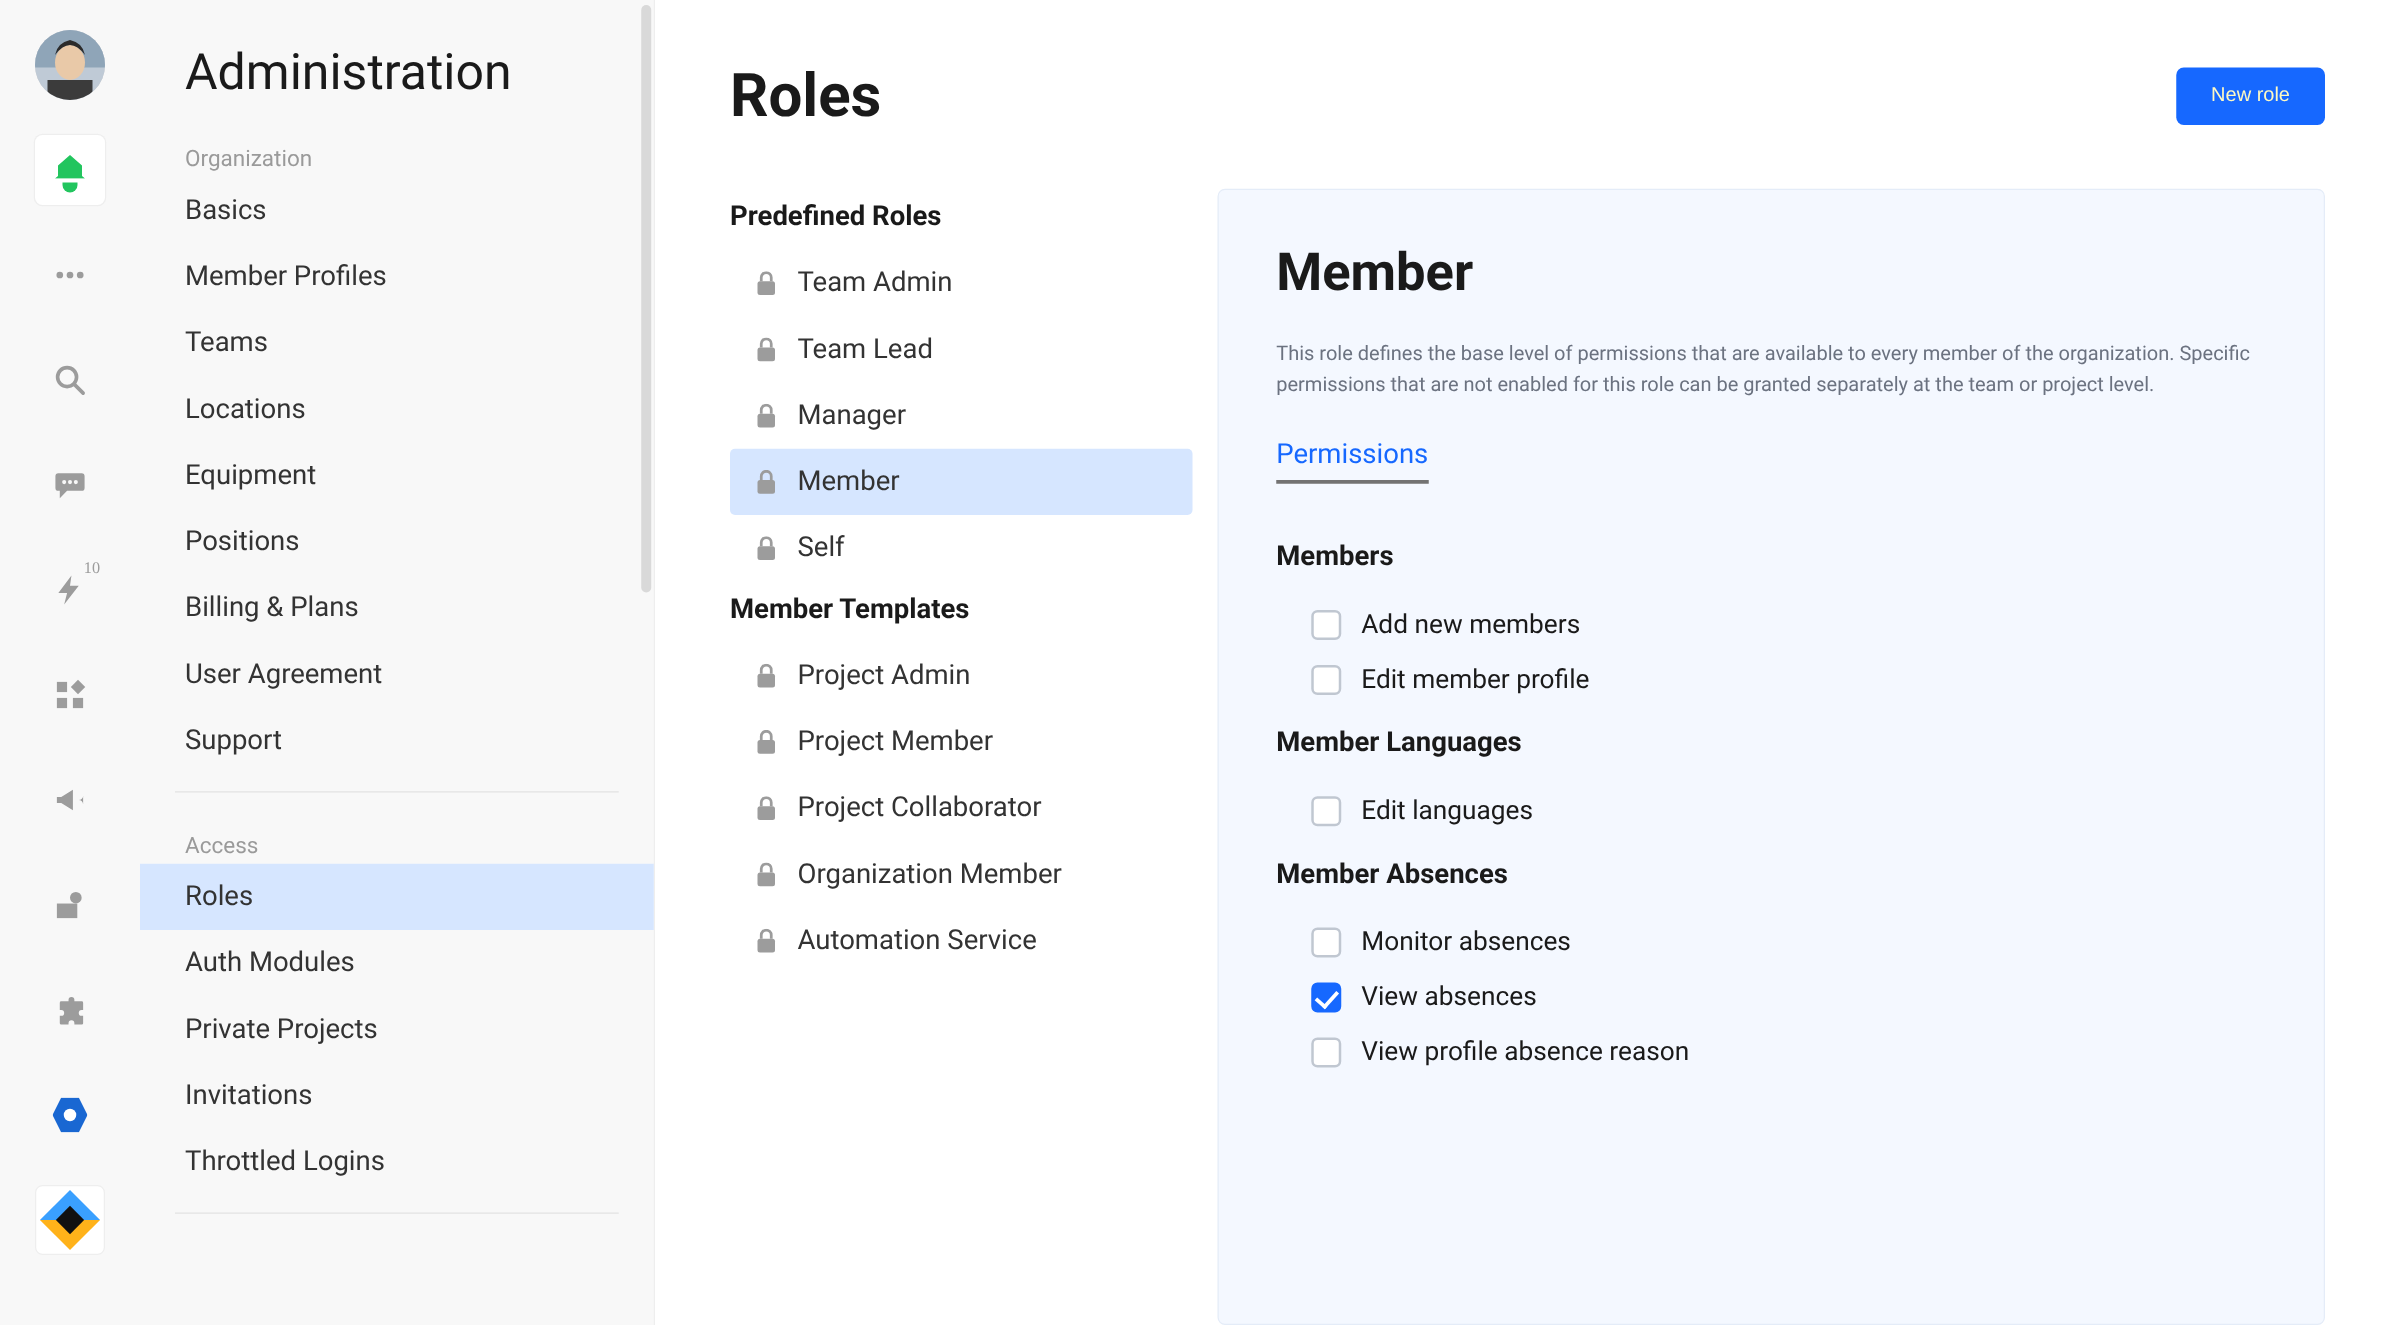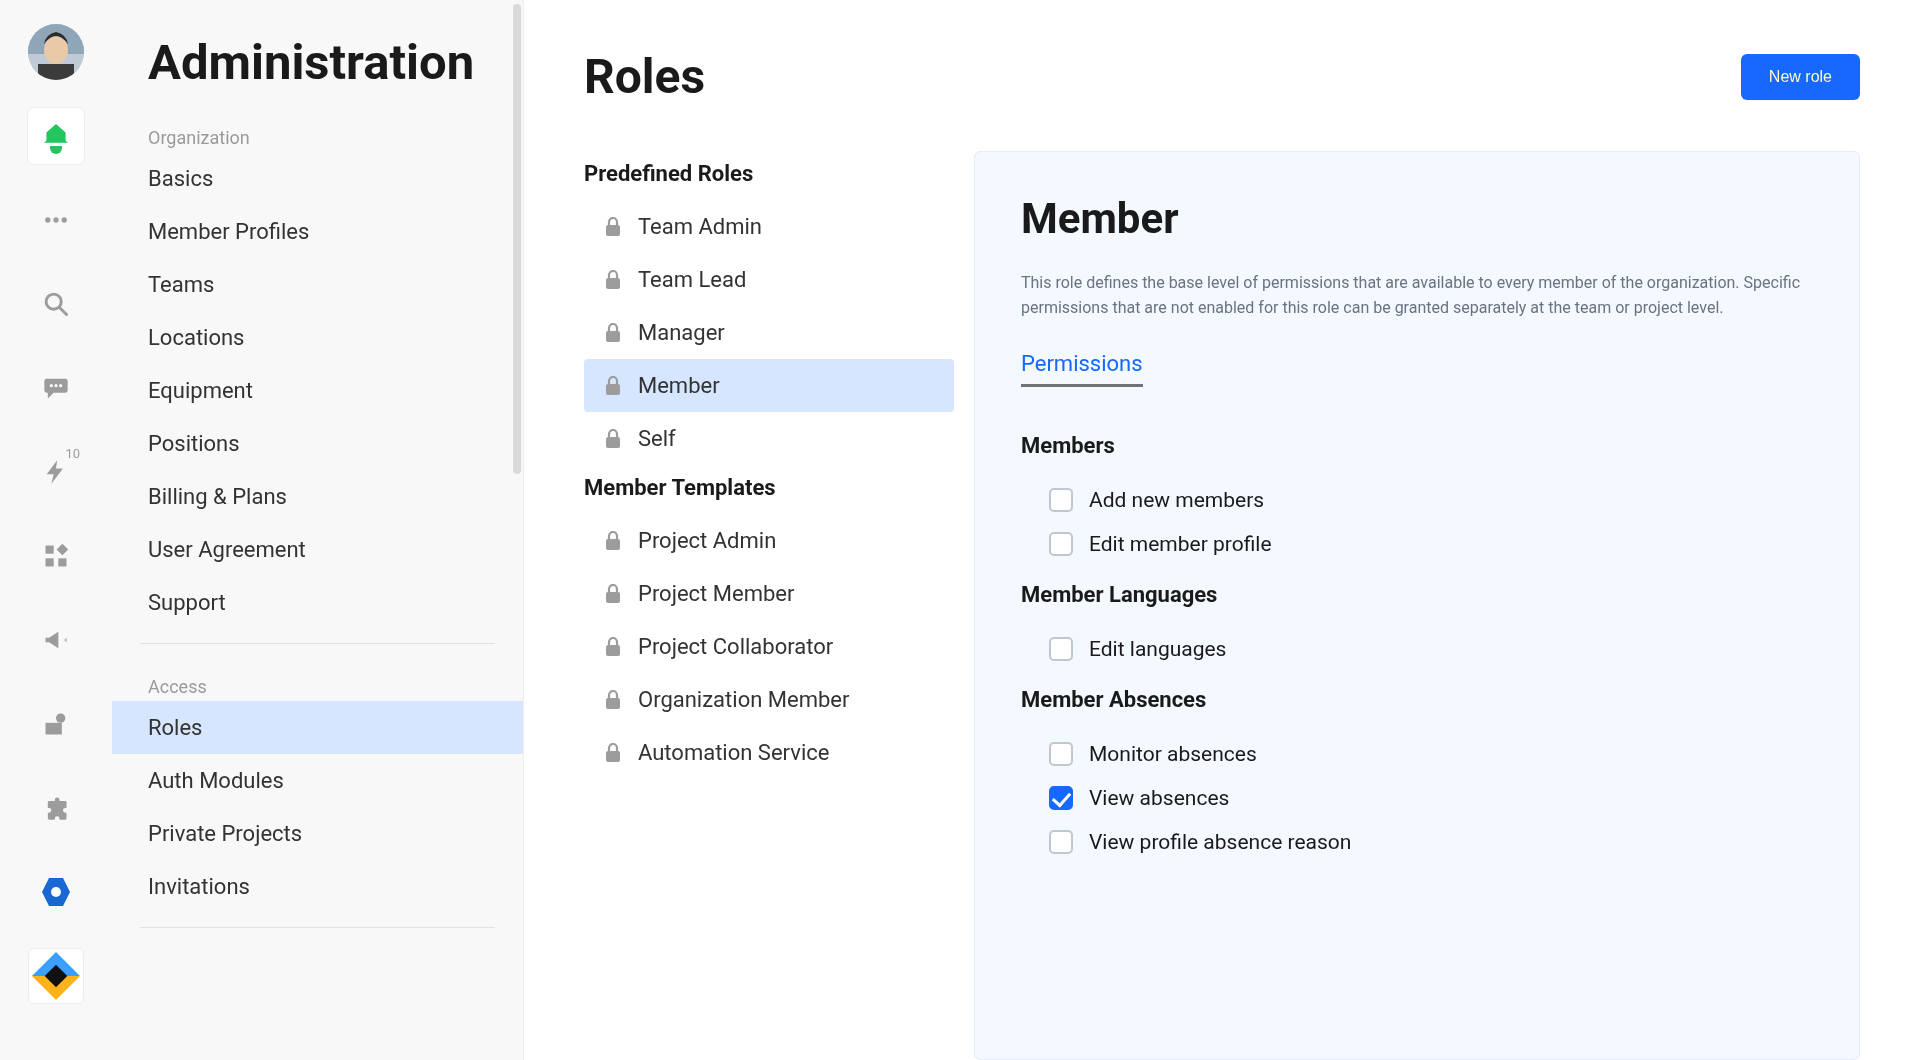--- a/index.html
+++ b/index.html
@@ -16,20 +16,21 @@
   
   .rail {
     width: 112px;
     background: #f8f8f8;
     display: flex;
     flex-direction: column;
     align-items: center;
     padding-top: 24px;
     gap: 28px;
     position: relative;
+    font-family: Liberation Serif, serif;
   }
   .rail-item {
     width: 56px;
     height: 56px;
     display: flex;
     align-items: center;
     justify-content: center;
     border-radius: 8px;
     color: #9c9c9c;
     position: relative;
@@ -105,22 +106,22 @@
     position: relative;
   }
   .admin-sidebar .scrollbar {
     position: absolute;
     top: 4px; right: 2px;
     width: 8px; height: 470px;
     background: #d9d9d9;
     border-radius: 4px;
   }
   .admin-title {
-    font-size: 49px;
-    font-weight: 700;
+    font-size: 40px;
+    font-weight: 400;
     padding: 0 36px 18px 36px;
   }
   .section-label {
     font-size: 18px;
     color: #9a9a9a;
     padding: 18px 36px 4px 36px;
   }
   .nav-item {
     font-size: 22px;
     color: #333;
@@ -346,20 +347,21 @@
   <div class="nav-item">User Agreement</div>
   <div class="nav-item">Support</div>
 
   <div class="nav-divider"></div>
 
   <div class="section-label">Access</div>
   <div class="nav-item active">Roles</div>
   <div class="nav-item">Auth Modules</div>
   <div class="nav-item">Private Projects</div>
   <div class="nav-item">Invitations</div>
+  <div class="nav-item">Throttled Logins</div>
 
   <div class="nav-divider"></div>
 </div>
 
 <div class="main">
   <div class="main-header">
     <div class="main-title">Roles</div>
     <button class="new-role-btn">New role</button>
   </div>
 

